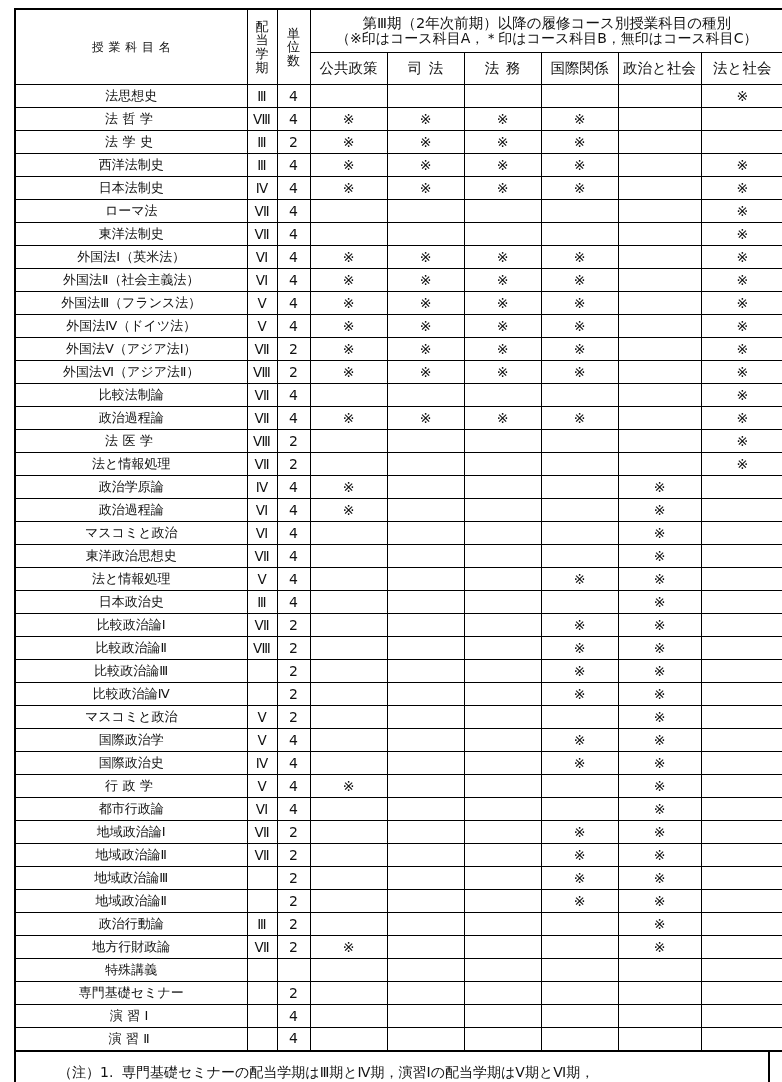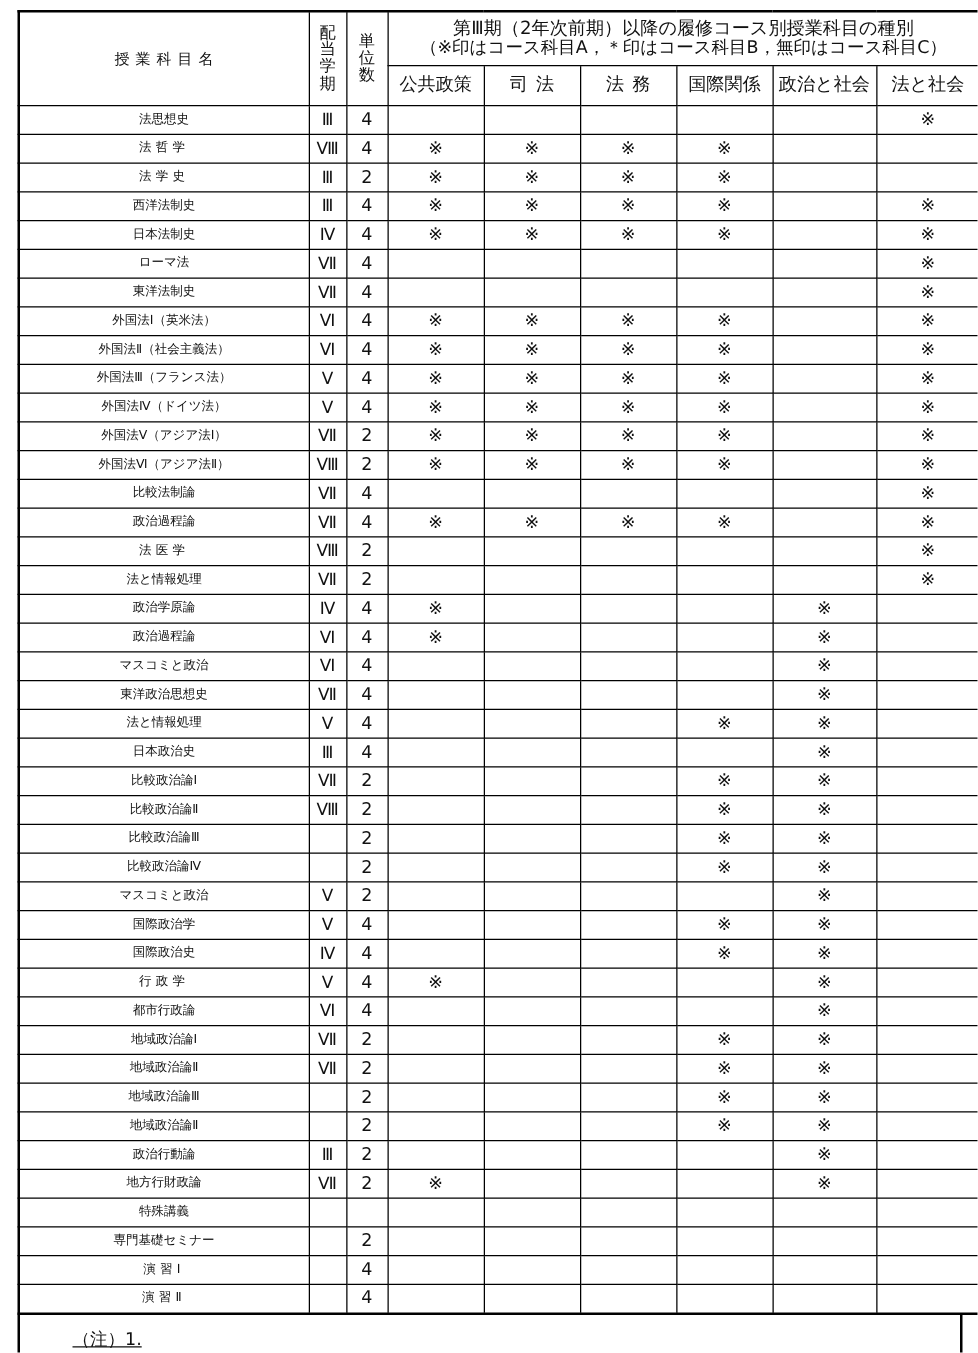--- a/index.html
+++ b/index.html
@@ -63,40 +63,40 @@
     font-size:14.5px;
     height:30px;
   }
   .hd-course.sp{letter-spacing:0.45em;text-indent:0.45em;}
 
   
   tbody tr{height:23px;}
   td.subject{
     text-align:left;
     padding-left:9px;
-    font-size:10px;
+    font-size:13px;
     white-space:nowrap;
     overflow:hidden;
   }
   td.subject.sp1{letter-spacing:0.34em;}
   td.term{font-size:13.5px;}
   td.credit{font-size:14px;}
   td.mark{font-size:14px;}
 
   
   .notes{
     width:756px;
     box-sizing:border-box;
     border:2px solid #000;
     border-top:0;
     padding:9px 10px 9px 10px;
     font-size:14px;
     line-height:1.62;
   }
-  .note-row{display:flex;align-items:center;text-decoration:underline;}
+  .note-row{display:flex;align-items:center;}
   .note-lbl{
     width:96px;
     flex:0 0 96px;
     text-align:left;
     padding-left:32px;
     box-sizing:border-box;
     white-space:nowrap;
   }
   .note-body{flex:1 1 auto;}
 </style>
@@ -607,17 +607,21 @@
           <td class="mark"></td>
           <td class="mark"></td>
           <td class="mark"></td>
         </tr>
       </tbody>
   </table>
 
   <div class="notes">
     <div class="note-row">
       <div class="note-lbl">（注）1.</div>
+      <div class="note-body">
+        <span>専門基礎セミナーの配当学期はⅢ期とⅣ期，演習Ⅰの配当学期はⅤ期とⅥ期，</span>
+        
+      </div>
     </div>
 
   </div>
 
 </div>
 
 </body></html>

